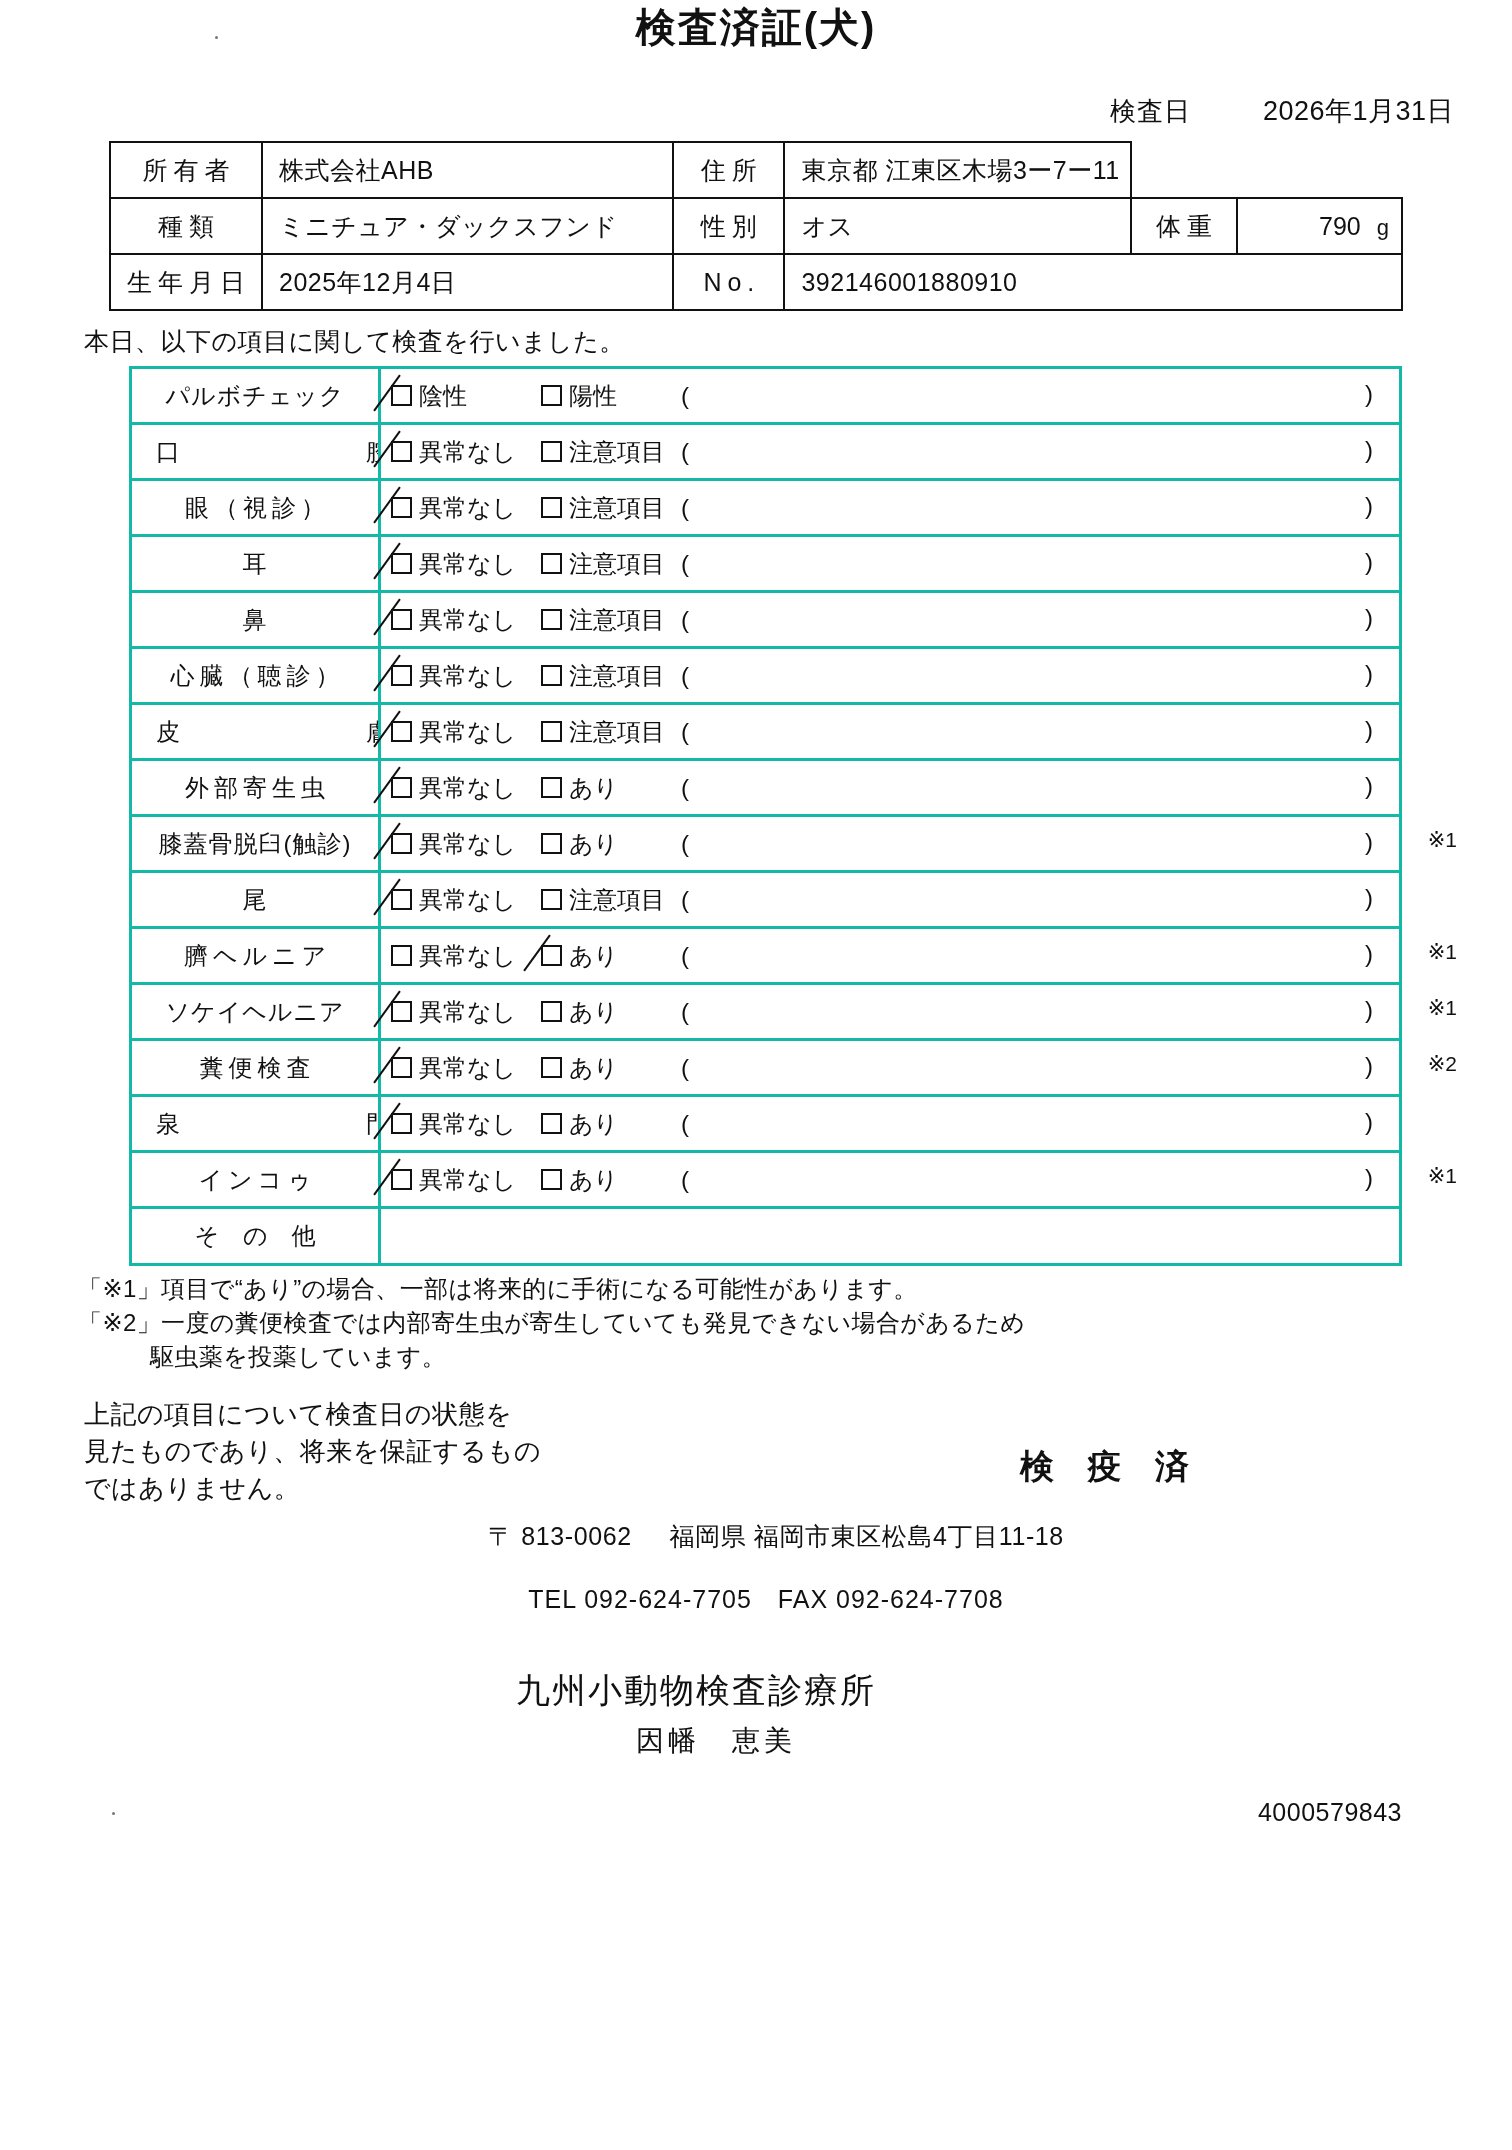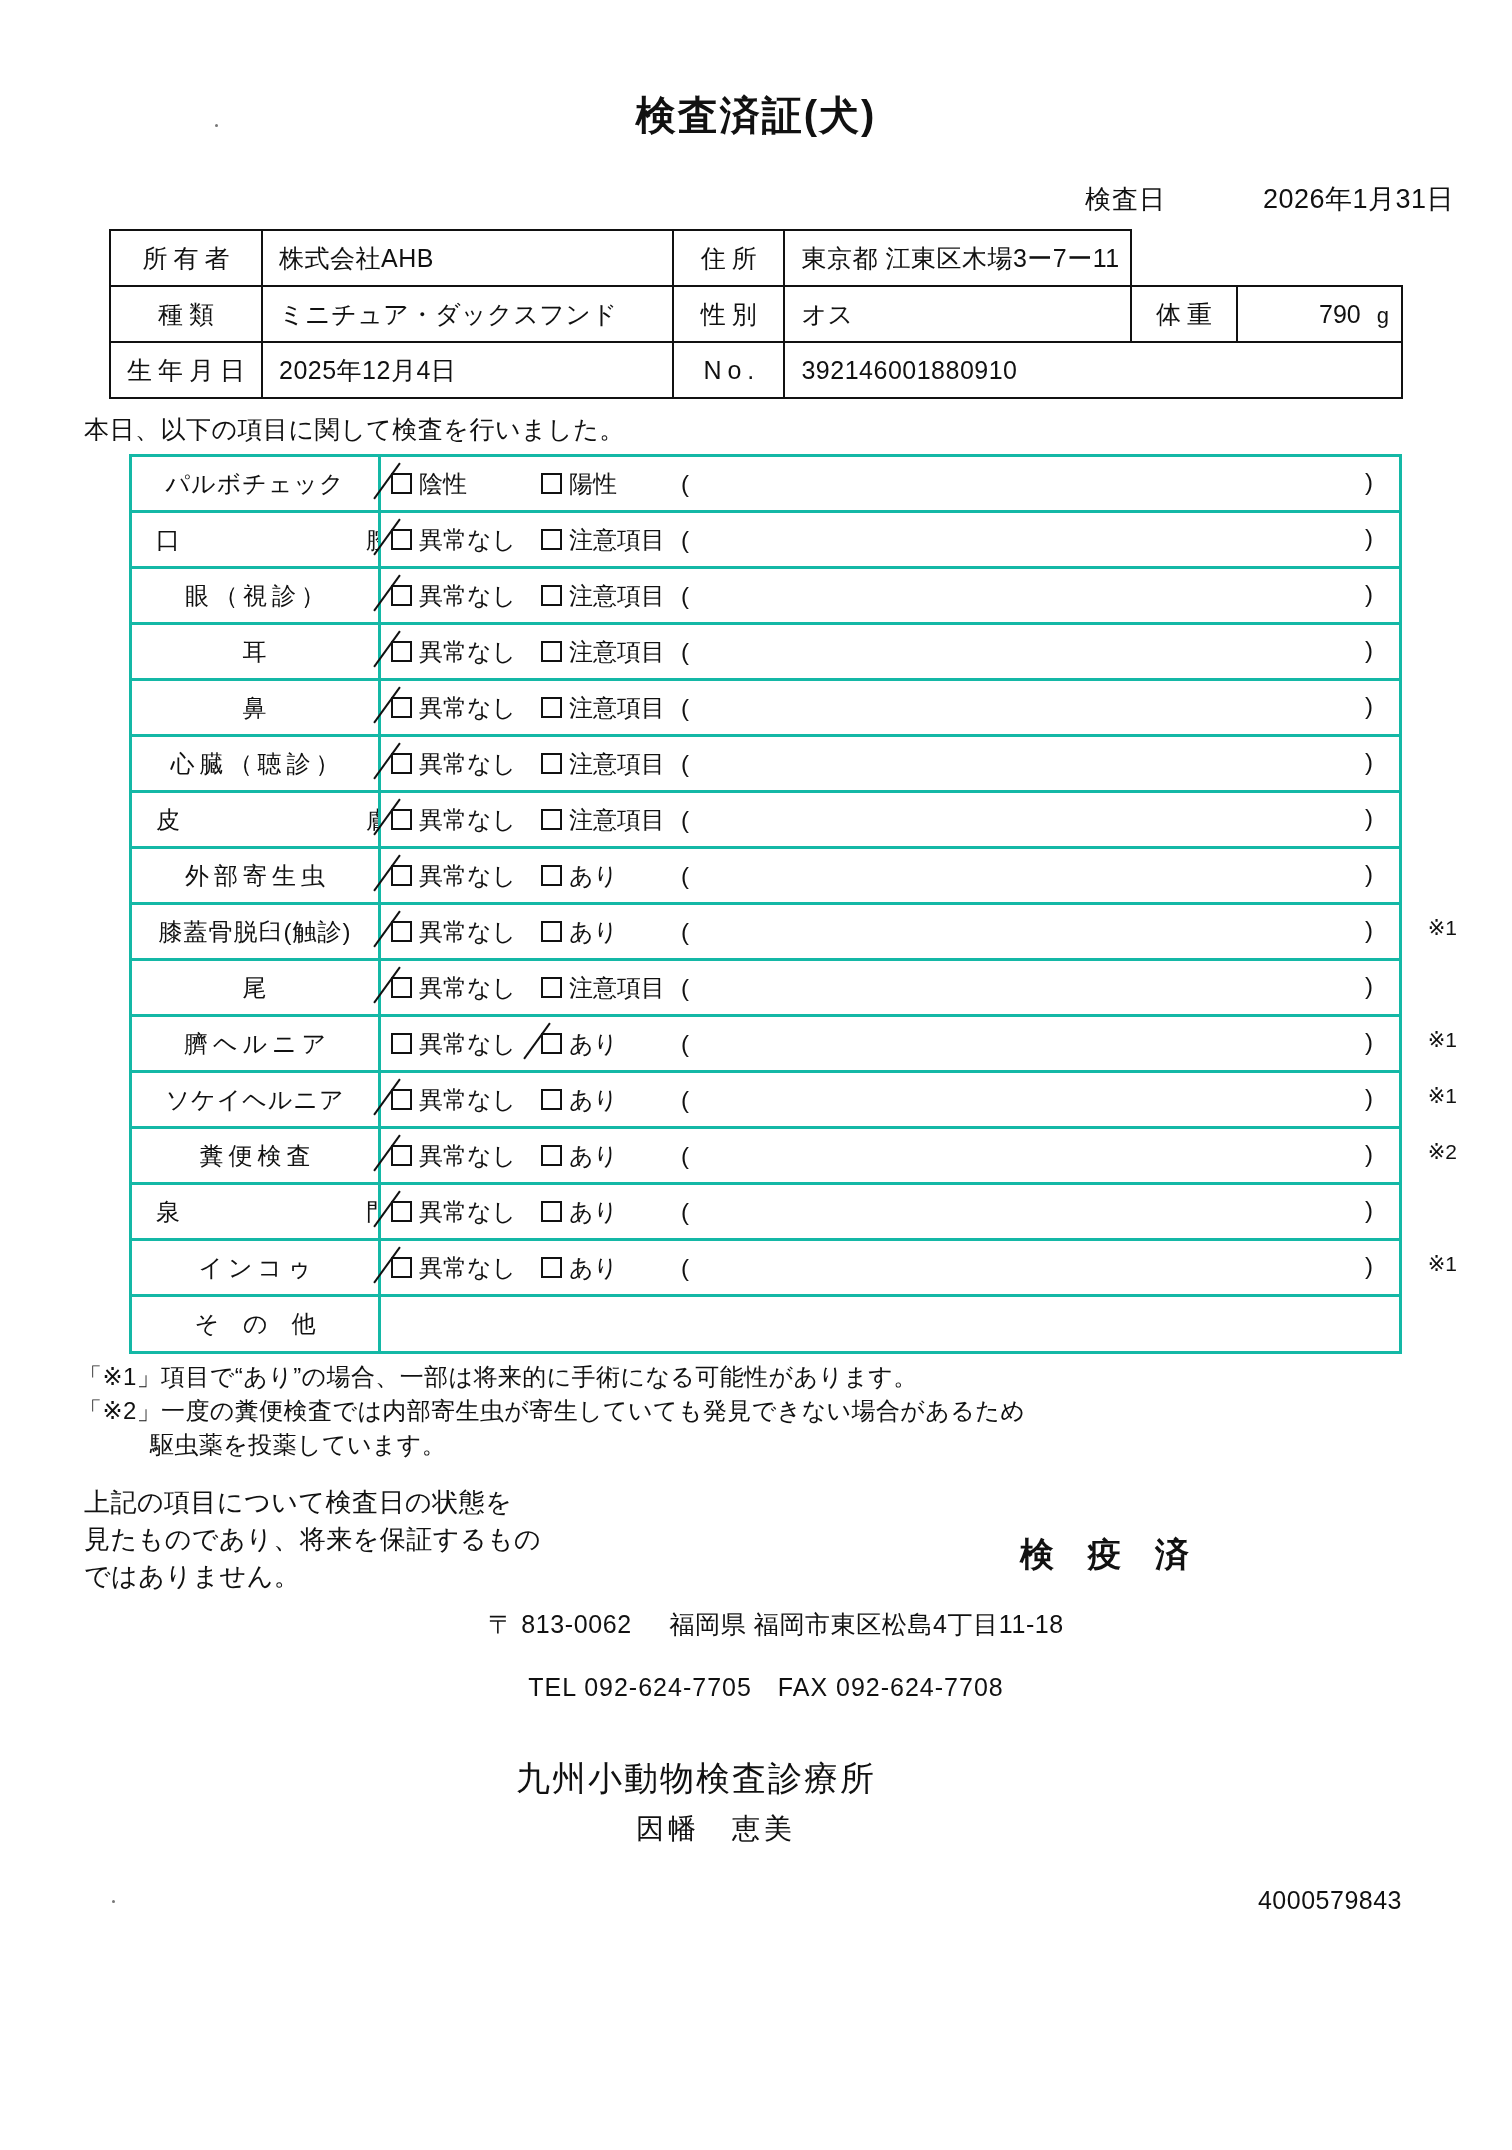--- a/index.html
+++ b/index.html
@@ -21,33 +21,32 @@
     height: 2150px;
     box-sizing: border-box;
     padding: 0;
   }
   
   .doc-title {
     text-align: center;
     font-size: 40px;
     letter-spacing: 2px;
     font-weight: 600;
-    margin-top: 88px;
   }
   
   .exam-date-row {
     display: flex;
     justify-content: flex-end;
     align-items: baseline;
     margin-top: 38px;
     padding-right: 58px;
   }
   .exam-date-label {
     font-size: 26px;
-    margin-right: 97px;
+    margin-right: 72px;
     letter-spacing: 1px;
   }
   .exam-date-value {
     font-size: 27px;
     letter-spacing: 0.5px;
   }
   
   .hdr-table {
     margin: 12px auto 0 auto;
     border-collapse: collapse;

